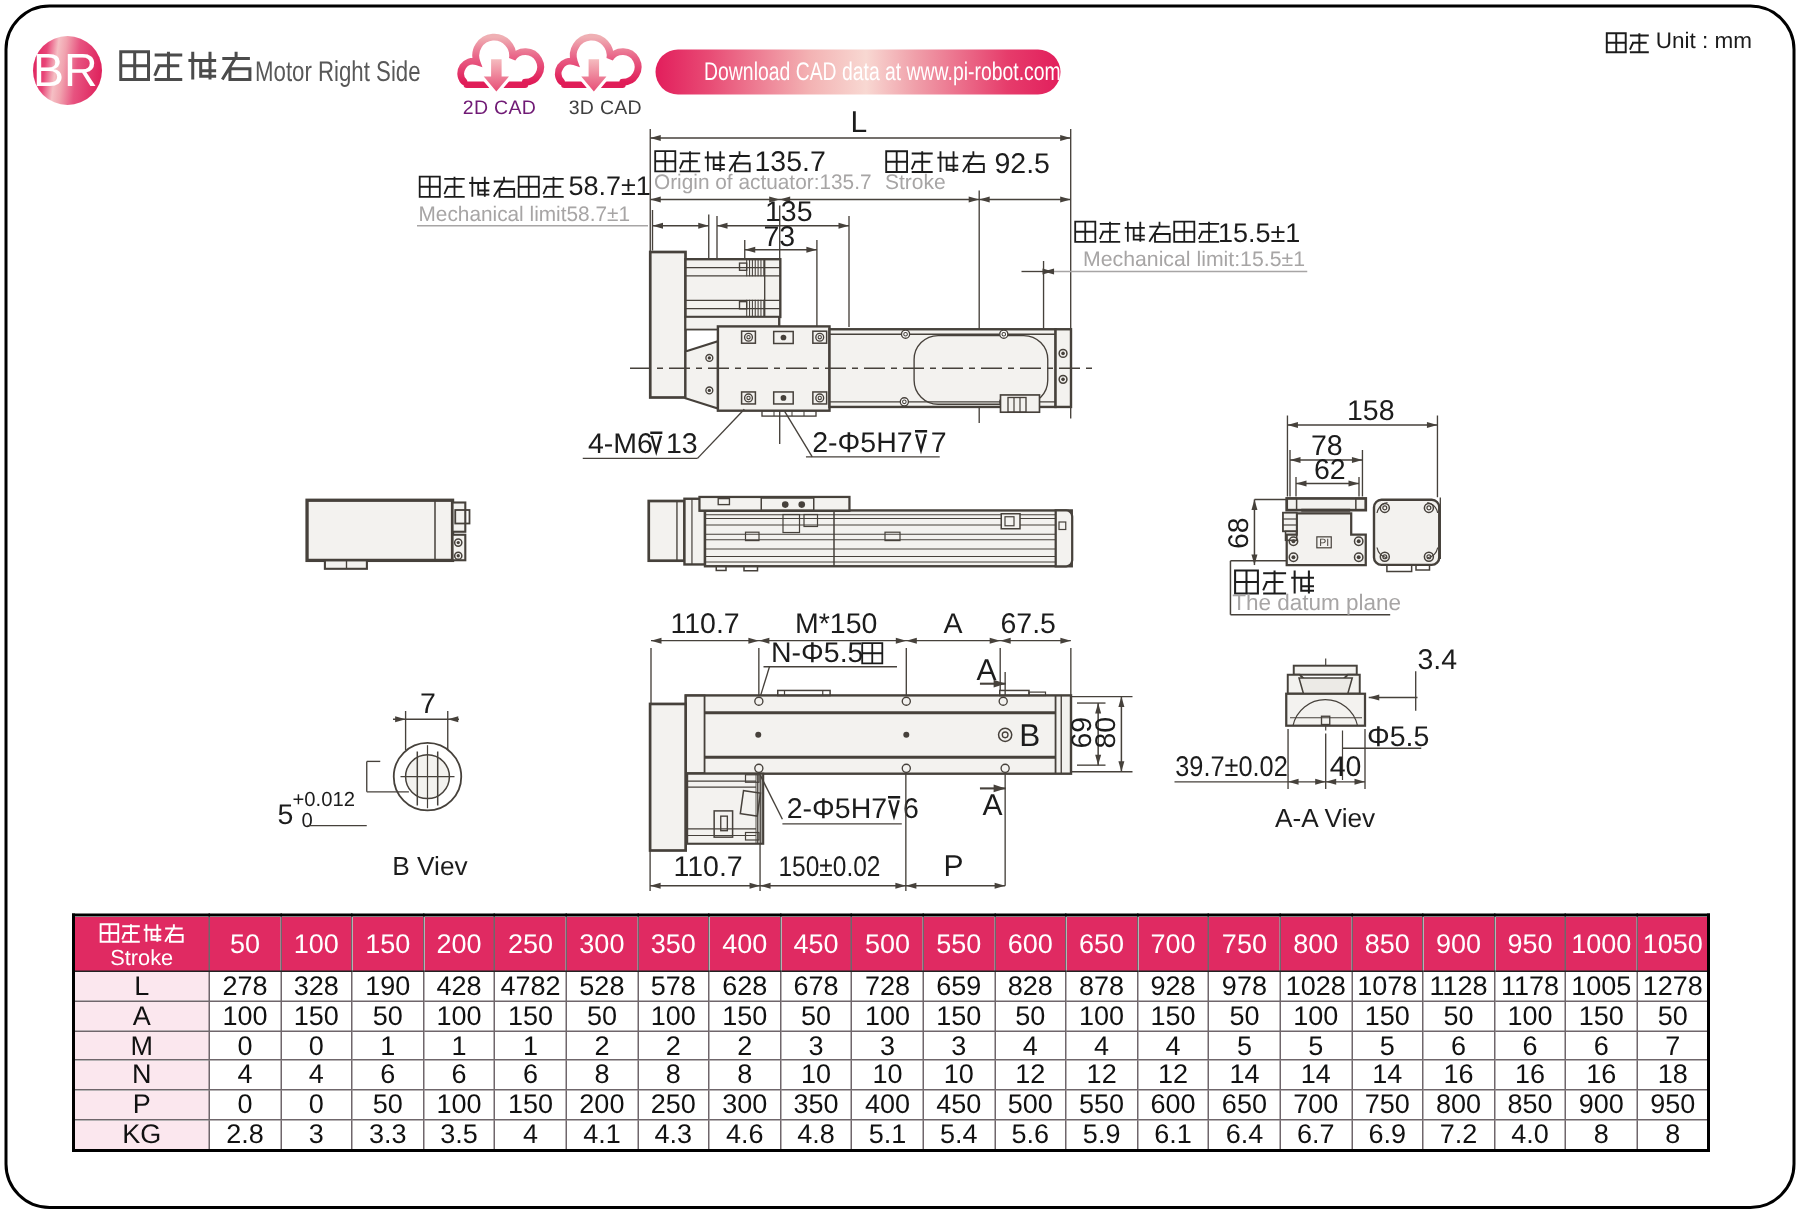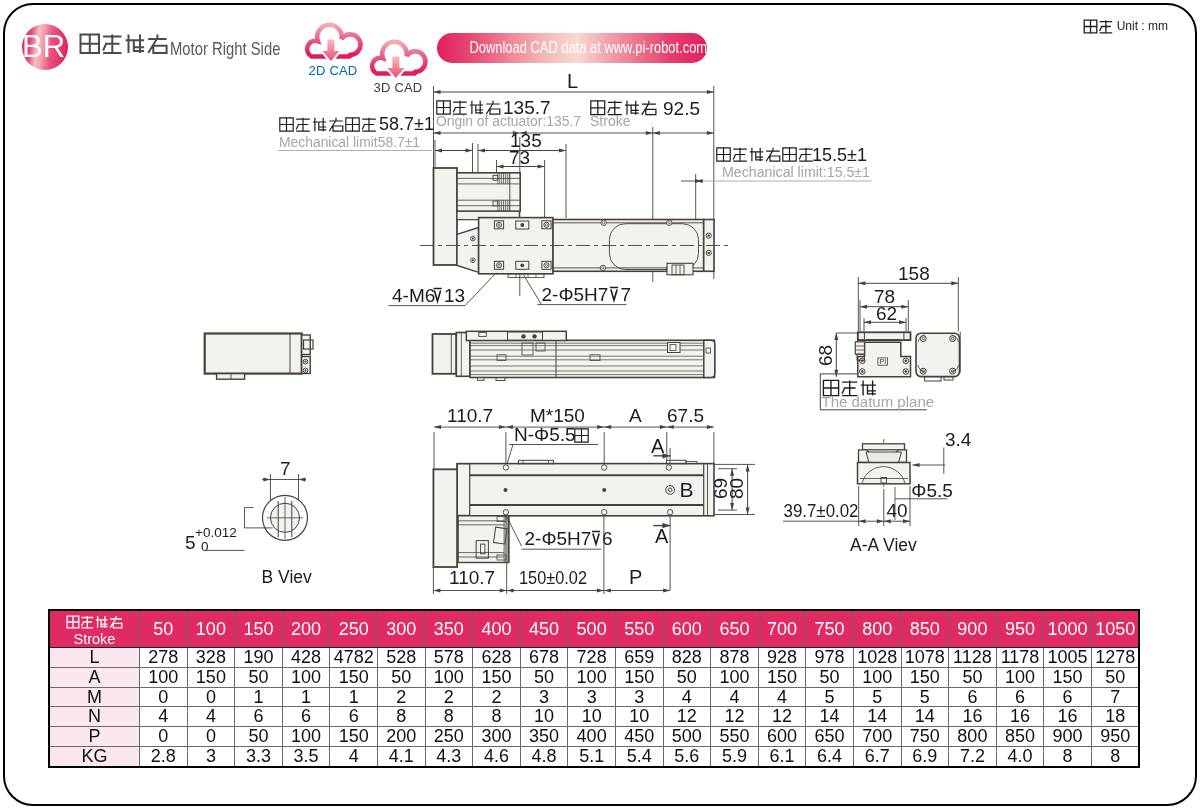--- a/index.html
+++ b/index.html
@@ -5,21 +5,21 @@
 body{font-family:"Liberation Sans",sans-serif;position:relative}
 .frame{position:absolute;left:3px;top:3px;width:1190px;height:799px;border:2.5px solid #000;border-radius:30px}
 .logo{position:absolute;left:22px;top:24px;width:46px;height:46px;border-radius:50%;
 background:linear-gradient(97deg,#dd1c58 0%,#e84578 20%,#f5bfc4 34%,#f1a3af 44%,#e75380 62%,#dd1956 100%);
 color:#fff;font-size:31px;line-height:46px;letter-spacing:0px}
 .mrs{position:absolute;left:170px;top:38px;font-size:19px;color:#585858;transform:scaleX(0.78);transform-origin:0 0;white-space:nowrap}
 .pill{position:absolute;left:437px;top:33px;width:270px;height:30px;border-radius:15px;
 background:linear-gradient(90deg,#e21e5c 0%,#e84a74 13%,#f3b2b3 38%,#f8d8d2 52%,#f0a0aa 64%,#e63c6b 87%,#e21e5c 100%);
 color:#fff}
 .pill span{display:block;width:270px;text-align:center;font-size:17px;line-height:30px;transform:scaleX(0.76);transform-origin:center;white-space:nowrap}
-.unit{position:absolute;right:32px;top:19px;font-size:12px;color:#1c1c1c}
+.unit{position:absolute;right:32px;top:19px;font-size:15px;color:#1c1c1c}
 table.tb{position:absolute;left:48px;top:609px;border-collapse:collapse;table-layout:fixed;font-family:"Liberation Sans",sans-serif}
 table.tb td{border:1.2px solid #6f666b;border-left:1.8px solid #1a1a1a;text-align:center;font-size:18px;color:#111;padding:0;height:18.8px;line-height:18.8px;background:#fff;width:46.6px;overflow:hidden}
 table.tb tr.hd td{background:#e02a62;color:#fff;height:33.5px;line-height:normal;font-size:18px;border-bottom:1.6px solid #222}
 table.tb td.lab,table.tb td.lab0{background:#fbe7ee;width:89px}
 table.tb tr.hd td.lab0{background:#e02a62}
 .strk{font-size:14.5px;color:#fff;line-height:15px}
 table.tb{border:2.5px solid #000}
 </style></head>
 <body>
 <div class="frame"></div>
@@ -31,23 +31,23 @@
 <path d="M69.2,6.0H87.6 M78.4,1.5V6.0 M77.8,6.0L69.2,20.0 M74.3,12.8H87.6V20.0H74.3Z" stroke="#4b4b4b" stroke-width="2.00" fill="none"></path>
     </svg></div>
 <div class="mrs">Motor Right Side</div>
 <div style="position:absolute;left:303px;top:21px;width:60px;height:52px;text-align:center">
 <svg width="60" height="41" viewBox="0 0 60 41" style="overflow:visible">
 <path d="M6.2,33.4 A8.2,8.2 0 0 1 14.9,20.2 A12.3,12.3 0 1 1 38.6,18.1 A10.2,10.2 0 1 1 47.2,33.8" fill="none" stroke="url(#cg)" stroke-width="4.6" stroke-linecap="round"></path>
 <path d="M8.2,35.5 H47.0" stroke="#e01d58" stroke-width="4.3" stroke-linecap="round" fill="none"></path>
 <path d="M24.4,18.5 h7 v11.5 h4.9 l-8.4,10 l-8.4,-10 h4.9 z" fill="#fff" stroke="#fff" stroke-width="4.2" stroke-linejoin="round"></path>
 <path d="M24.4,18.5 h7 v11.5 h4.9 l-8.4,10 l-8.4,-10 h4.9 z" fill="url(#ag)" stroke="none"></path>
 </svg>
-<div style="font:13px 'Liberation Sans',sans-serif;color:#0369a1;margin-top:-3px;letter-spacing:0.2px">2D CAD</div>
+<div style="font:13px 'Liberation Sans',sans-serif;color:#701a75;margin-top:-3px;letter-spacing:0.2px">2D CAD</div>
 </div>
-<div style="position:absolute;left:368px;top:38px;width:60px;height:52px;text-align:center">
+<div style="position:absolute;left:368px;top:21px;width:60px;height:52px;text-align:right">
 <svg width="60" height="41" viewBox="0 0 60 41" style="overflow:visible">
 <path d="M6.2,33.4 A8.2,8.2 0 0 1 14.9,20.2 A12.3,12.3 0 1 1 38.6,18.1 A10.2,10.2 0 1 1 47.2,33.8" fill="none" stroke="url(#cg)" stroke-width="4.6" stroke-linecap="round"></path>
 <path d="M8.2,35.5 H47.0" stroke="#e01d58" stroke-width="4.3" stroke-linecap="round" fill="none"></path>
 <path d="M24.4,18.5 h7 v11.5 h4.9 l-8.4,10 l-8.4,-10 h4.9 z" fill="#fff" stroke="#fff" stroke-width="4.2" stroke-linejoin="round"></path>
 <path d="M24.4,18.5 h7 v11.5 h4.9 l-8.4,10 l-8.4,-10 h4.9 z" fill="url(#ag)" stroke="none"></path>
 </svg>
 <div style="font:13px 'Liberation Sans',sans-serif;color:#3f3f3f;margin-top:-3px;letter-spacing:0.2px">3D CAD</div>
 </div>
 <div class="pill">
     <span>Download CAD data at www.pi-robot.com.cn</span>

